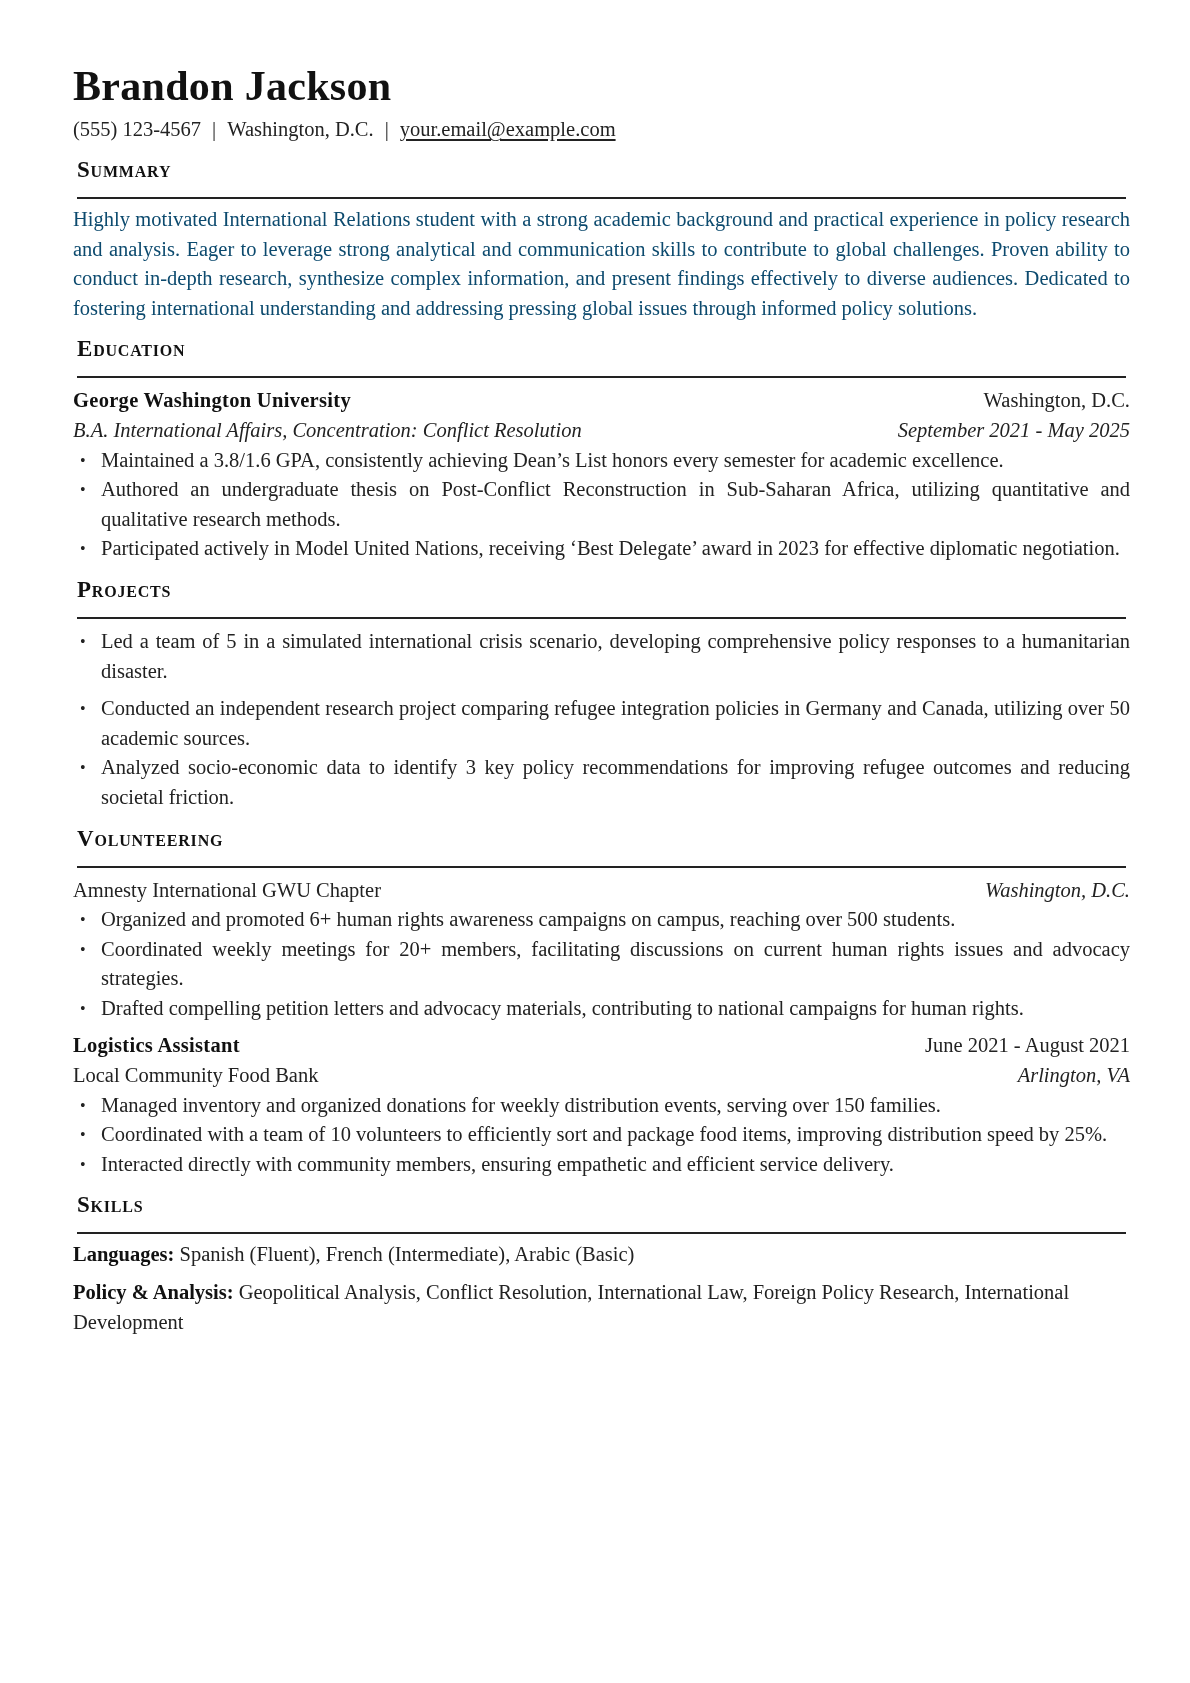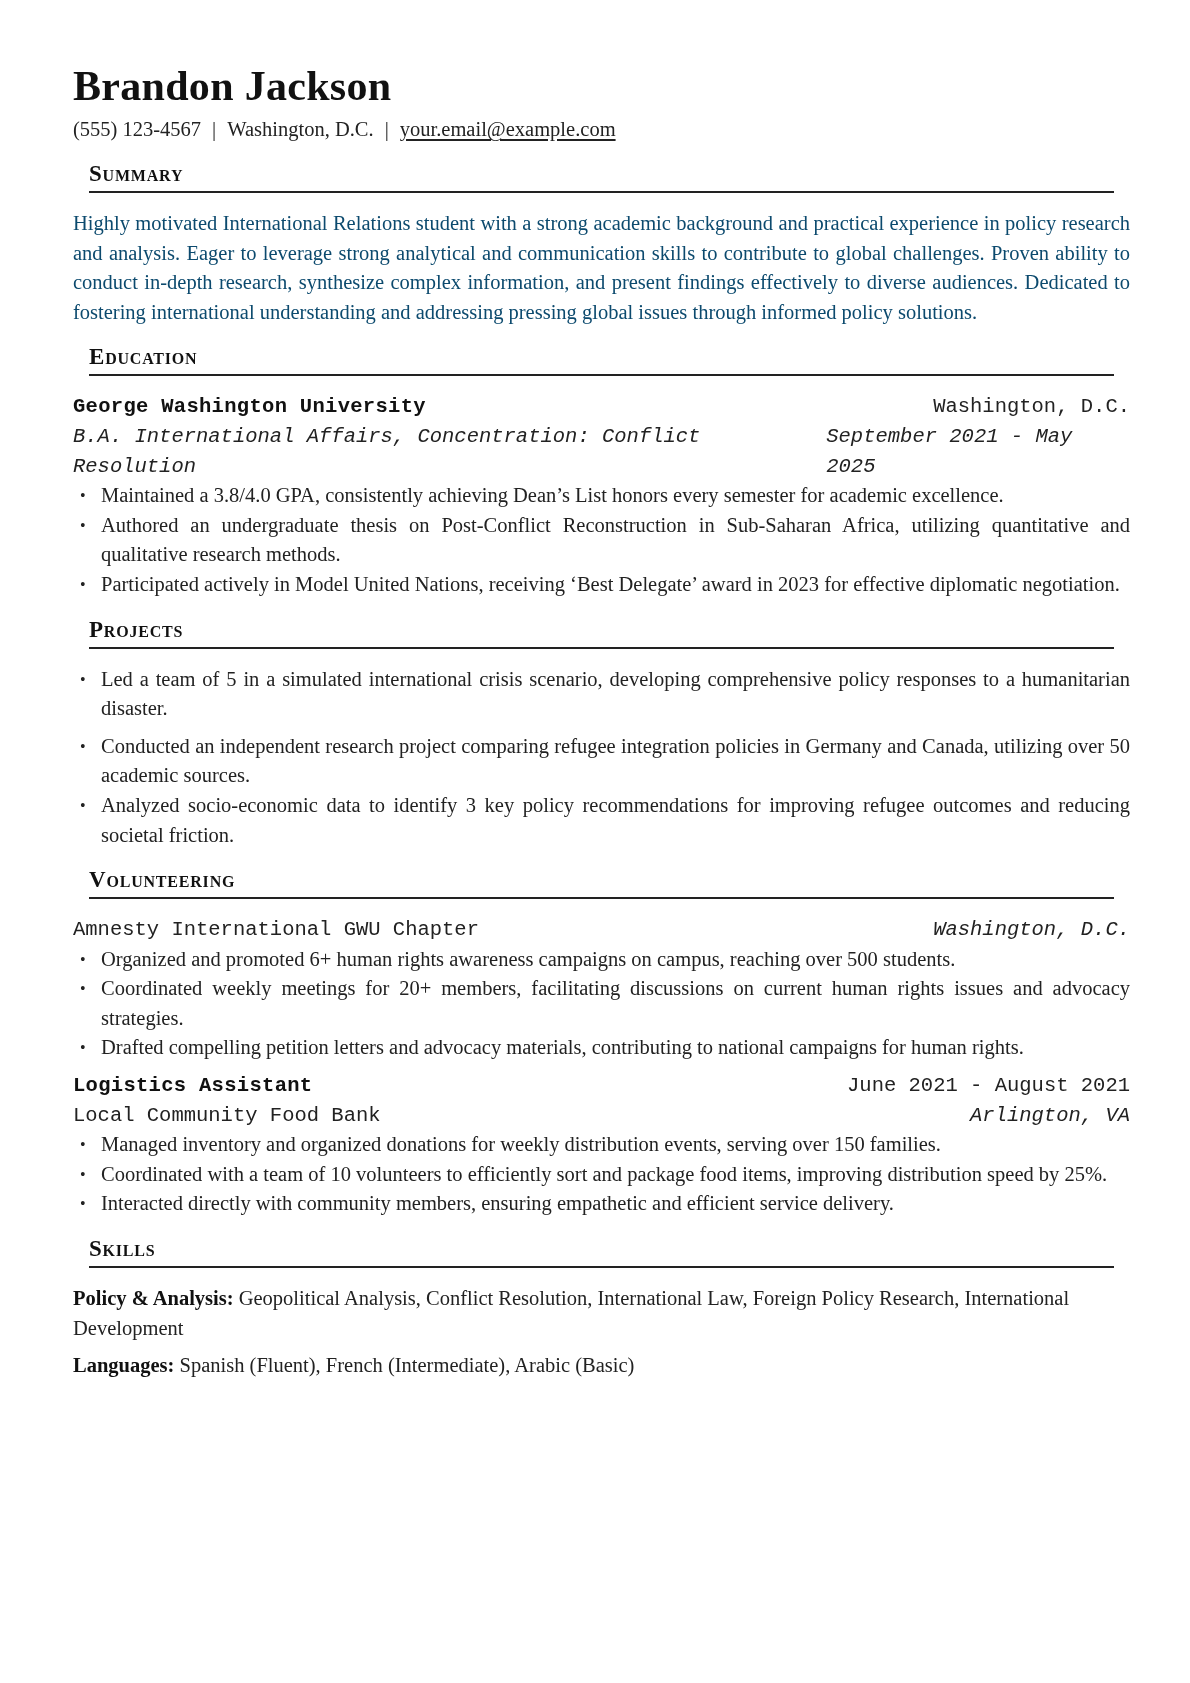--- a/index.html
+++ b/index.html
@@ -9,27 +9,27 @@
       color: #1a1a1a;
     }
     .page { position: relative; padding: 58px 60px 0 73px; box-sizing: border-box; width: 1190px; }
     .name { font-family: "Liberation Serif", serif; font-weight: bold; font-size: 42px; line-height: 56px; margin: 0; color: #111; letter-spacing: 0.3px; }
     .contact { font-family: "Liberation Serif", serif; font-size: 20.5px; line-height: 30px; color: #222; }
     .contact .sep { display: inline-block; margin: 0 11px; }
     .contact a { color: #222; text-decoration: underline; text-underline-offset: 3px; }
     .section { margin-top: 12px; }
     .section-title {
       font-family: "Liberation Serif", serif; font-weight: bold; font-size: 23px;
-      font-variant: small-caps; letter-spacing: 0.8px; line-height: 28px; margin: 16px;
-      padding-bottom: 3px; border-bottom: 2.5px solid #222; color: #111;
+      font-variant: small-caps; letter-spacing: 0.8px; line-height: 28px; margin: 4px;
+      padding-bottom: 13px; border-bottom: 2.5px solid #222; color: #111;
     }
     .text { font-family: "Liberation Serif", serif; font-size: 20.5px; line-height: 29.6px; color: #0c4a6e; text-align: justify; }
     .summary { margin-top: 6px; }
     .entry { margin-top: 8px; }
-    .row { display: flex; justify-content: space-between; align-items: baseline; font-family: Liberation Mono, monospace; font-size: 20.5px; line-height: 29.6px; color: #222; }
+    .row { display: flex; justify-content: space-between; align-items: baseline; font-family: Liberation Serif, serif; font-size: 20.5px; line-height: 29.6px; color: #222; }
     .row .bold { font-weight: bold; color: #111; letter-spacing: 0.3px; }
     .row .it { font-style: italic; }
     ul.bullets { list-style: none; margin: 0; padding: 0; }
     ul.bullets li { position: relative; padding-left: 28px; font-family: "Liberation Serif", serif; font-size: 20.5px; line-height: 29.6px; color: #222; text-align: justify; }
     ul.bullets li .dot { position: absolute; left: 7px; top: 0; font-size: 16px; }
     .skill-line { font-family: "Liberation Serif", serif; font-size: 20.5px; line-height: 29.6px; color: #222; margin-top: 6px; }
     .skill-line .lbl { font-weight: bold; color: #111; }
     .skill-line + .skill-line { margin-top: 8px; }
   </style>
 </head>
@@ -52,21 +52,21 @@
     <div class="entry">
       <div class="row">
         <span class="bold">George Washington University</span>
         <span>Washington, D.C.</span>
       </div>
       <div class="row">
         <span class="it">B.A. International Affairs, Concentration: Conflict Resolution</span>
         <span class="it">September 2021 - May 2025</span>
       </div>
       <ul class="bullets">
-        <li><span class="dot">•</span><span>Maintained a 3.8/4.0 GPA, consistently achieving Dean’s List honors every semester for academic excellence.</span></li>
+        <li><span class="dot">•</span><span>Maintained a 3.8/1.6 GPA, consistently achieving Dean’s List honors every semester for academic excellence.</span></li>
         <li><span class="dot">•</span><span>Authored an undergraduate thesis on Post-Conflict Reconstruction in Sub-Saharan Africa, utilizing quantitative and qualitative research methods.</span></li>
         <li><span class="dot">•</span><span>Participated actively in Model United Nations, receiving ‘Best Delegate’ award in 2023 for effective diplomatic negotiation.</span></li>
       </ul>
     </div>
   </div>
 
   <div class="section">
     <h2 class="section-title">Projects</h2>
     <div class="entry">
       <ul class="bullets">
@@ -107,22 +107,22 @@
         <li><span class="dot">•</span><span>Managed inventory and organized donations for weekly distribution events, serving over 150 families.</span></li>
         <li><span class="dot">•</span><span>Coordinated with a team of 10 volunteers to efficiently sort and package food items, improving distribution speed by 25%.</span></li>
         <li><span class="dot">•</span><span>Interacted directly with community members, ensuring empathetic and efficient service delivery.</span></li>
       </ul>
     </div>
   </div>
 
   <div class="section">
     <h2 class="section-title">Skills</h2>
     <div class="skill-line">
+      <span class="lbl">Languages:</span>
+      <span>Spanish (Fluent), French (Intermediate), Arabic (Basic)</span>
+    </div>
+    <div class="skill-line">
       <span class="lbl">Policy &amp; Analysis:</span>
       <span>Geopolitical Analysis, Conflict Resolution, International Law, Foreign Policy Research, International Development</span>
-    </div>
-    <div class="skill-line">
-      <span class="lbl">Languages:</span>
-      <span>Spanish (Fluent), French (Intermediate), Arabic (Basic)</span>
     </div>
   </div>
 
 </div>
 
 </body></html>

